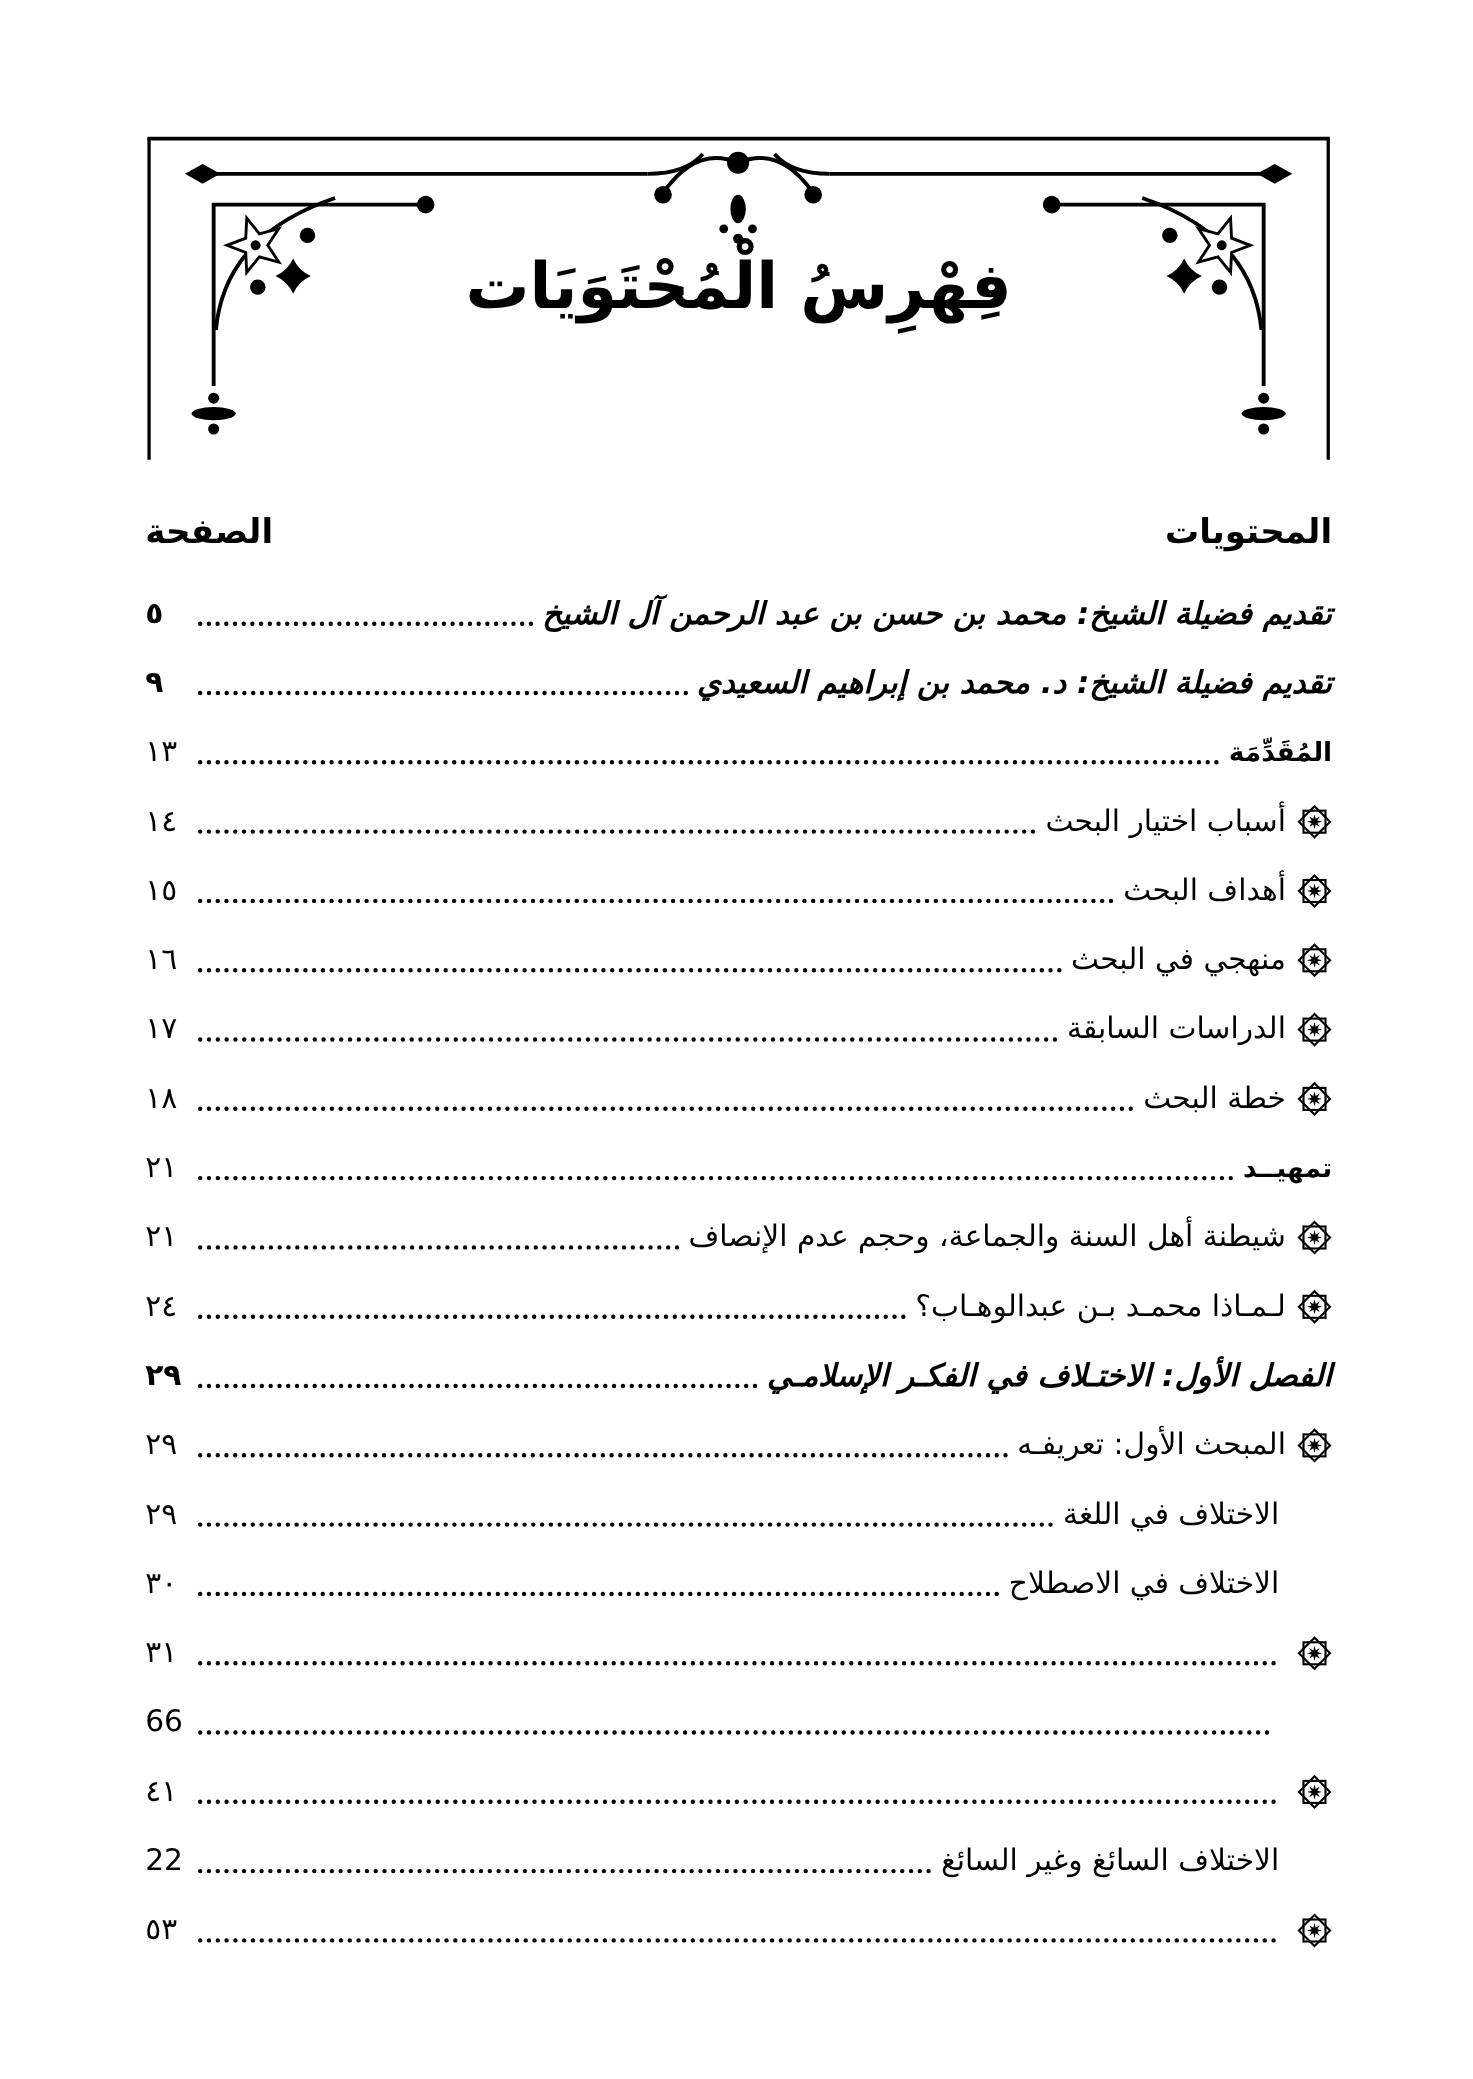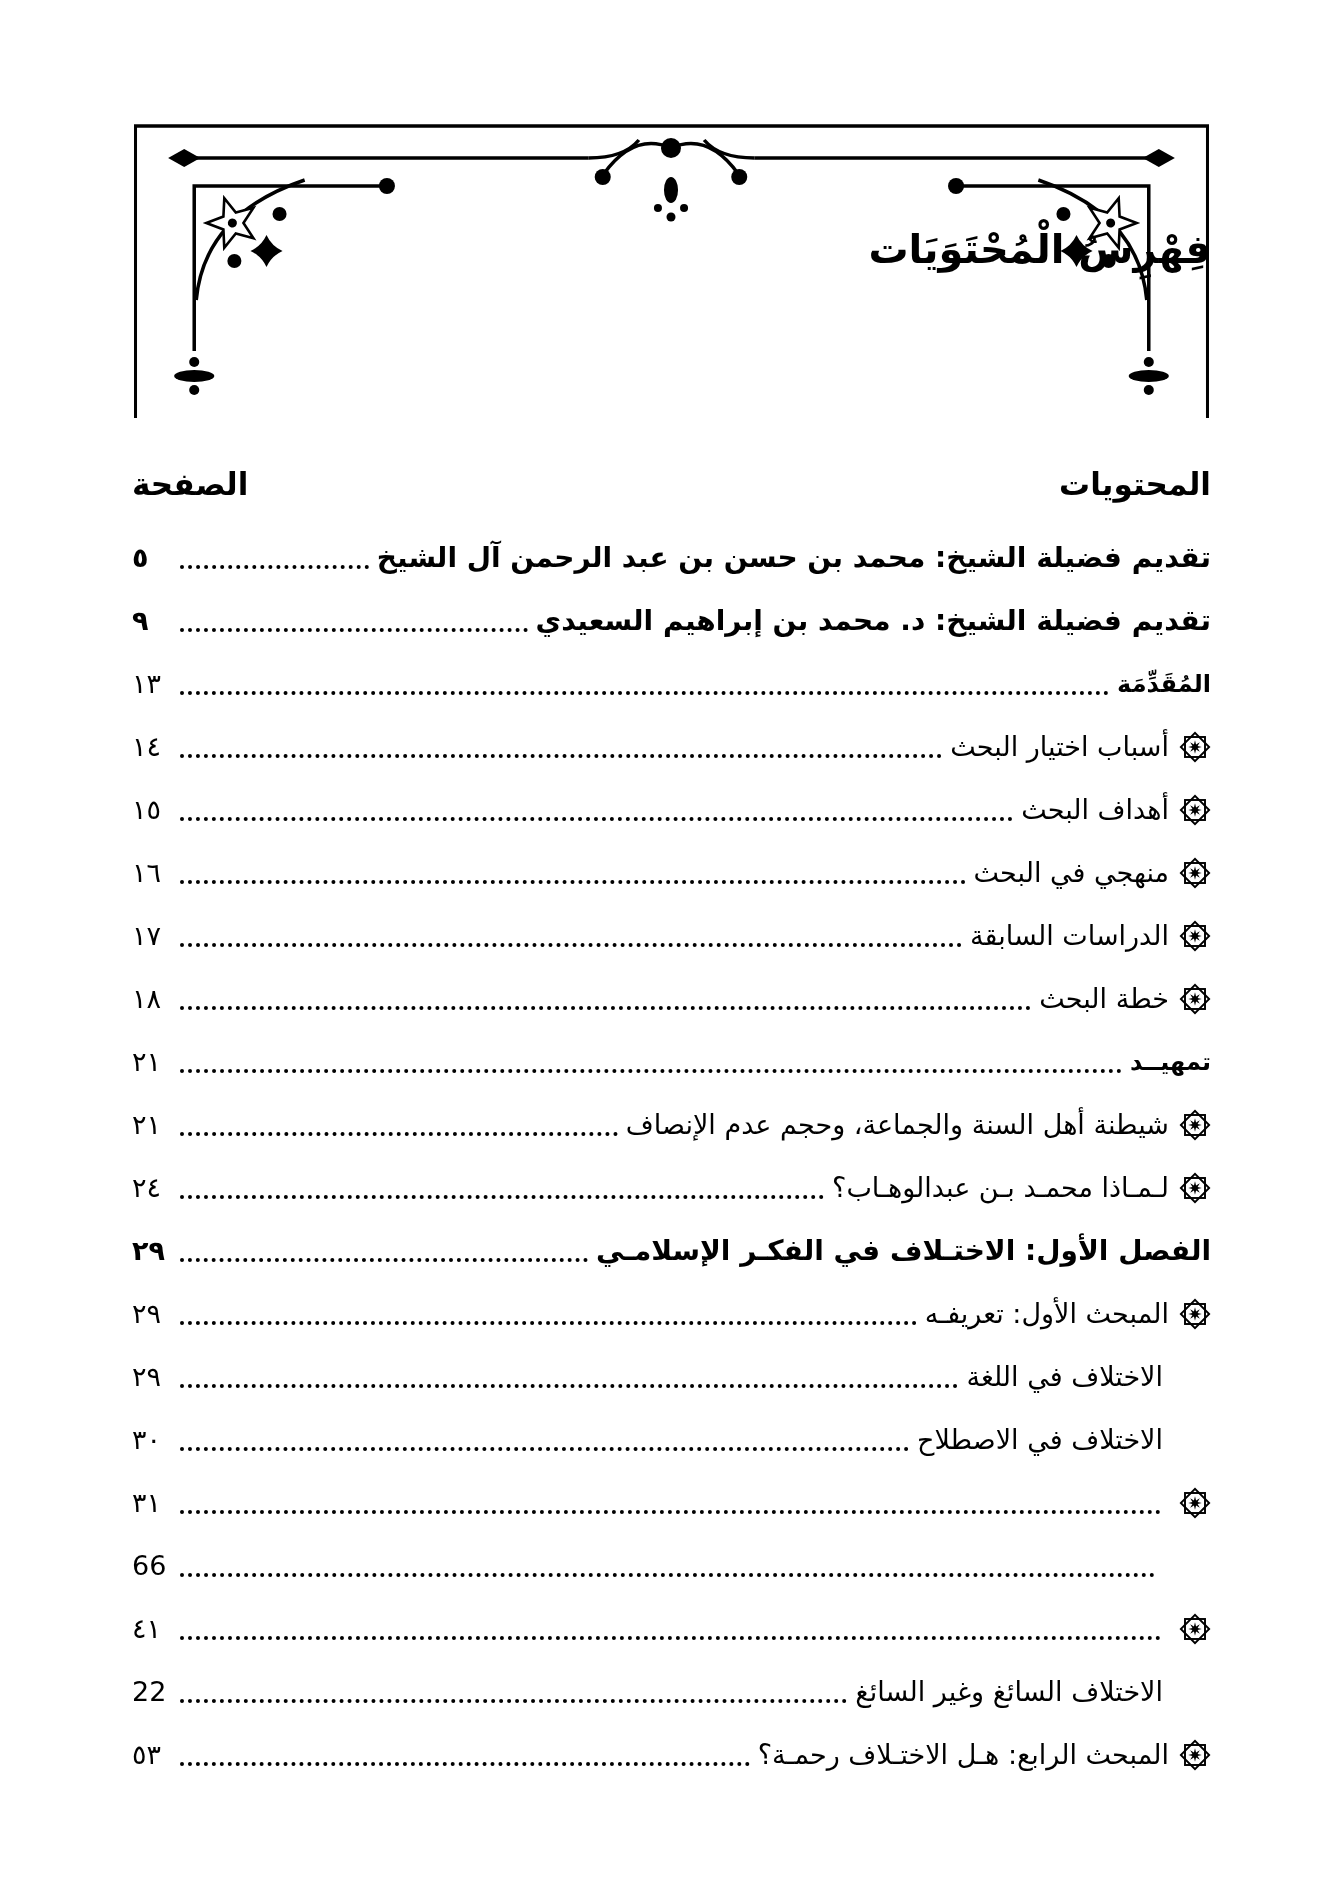--- a/index.html
+++ b/index.html
@@ -18,21 +18,22 @@
   .ornament-wrap {
     position: relative;
     margin: 118px 128px 0 132px;
     height: 312px;
   }
   .ornament-wrap svg.frame { position: absolute; inset: 0; width: 100%; height: 100%; }
   .page-title {
     position: absolute;
     left: 0; right: 0;
     top: 108px;
-    font-size: 40px;
+    text-align: center;
+    font-size: 58px;
     font-weight: bold;
     direction: rtl;
     letter-spacing: 1px;
   }
 
   
   .columns-row {
     direction: rtl;
     display: flex;
     justify-content: space-between;
@@ -51,21 +52,21 @@
     height: 63px;
     font-size: 27px;
   }
   .toc-row .bullet {
     width: 32px; height: 32px;
     flex: 0 0 auto;
     margin-left: 10px;
     display: inline-flex;
   }
   .toc-row .title { white-space: nowrap; }
-  .toc-row.r-bold .title { font-weight: bold; font-size: 28px; }
+  .toc-row.r-bold .title { font-weight: bold; font-size: 28px; font-style: italic; }
   .toc-row.r-callig .title { font-weight: bold; font-size: 24px; }
   .toc-row.r-indent { padding-right: 48px; }
   .dots {
     flex: 1 1 auto;
     height: 0;
     border-bottom: 4px dotted #000;
     margin: 0 8px;
     transform: translateY(9px);
     min-width: 12px;
   }
@@ -291,19 +292,18 @@
     <div class="toc-row r-indent">
       <span class="title">الاختلاف السائغ وغير السائغ</span>
       <span class="dots"></span>
       <span class="pagenum">22</span>
     </div>
 
     <div class="toc-row r-bullet">
       <svg class="bullet" viewBox="0 0 40 40">
           <use href="#star8"></use>
         </svg>
-      <span class="title">المبحث الرابع: هـل الاختـلاف رحمـة؟</span>
       <span class="dots"></span>
       <span class="pagenum">٥٣</span>
     </div>
 
   </div>
 </div>
 
 </body></html>

